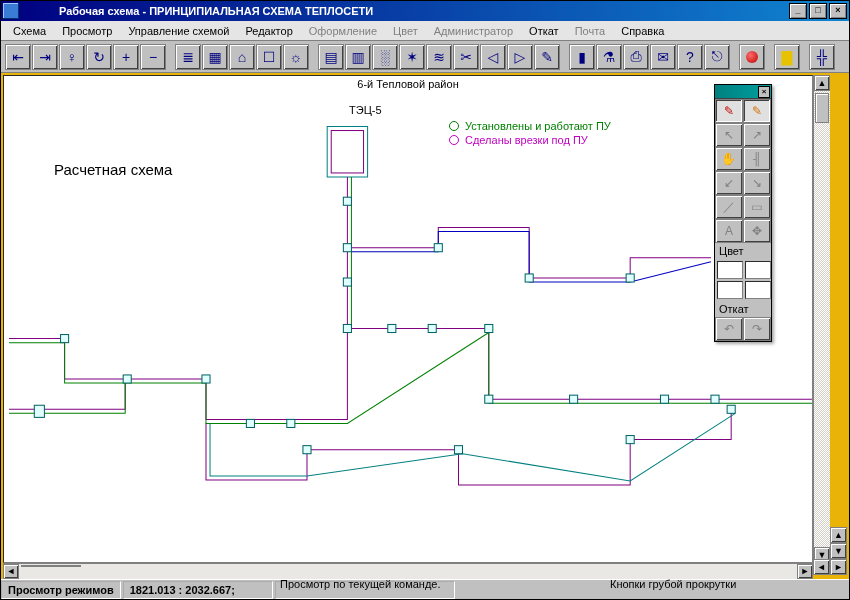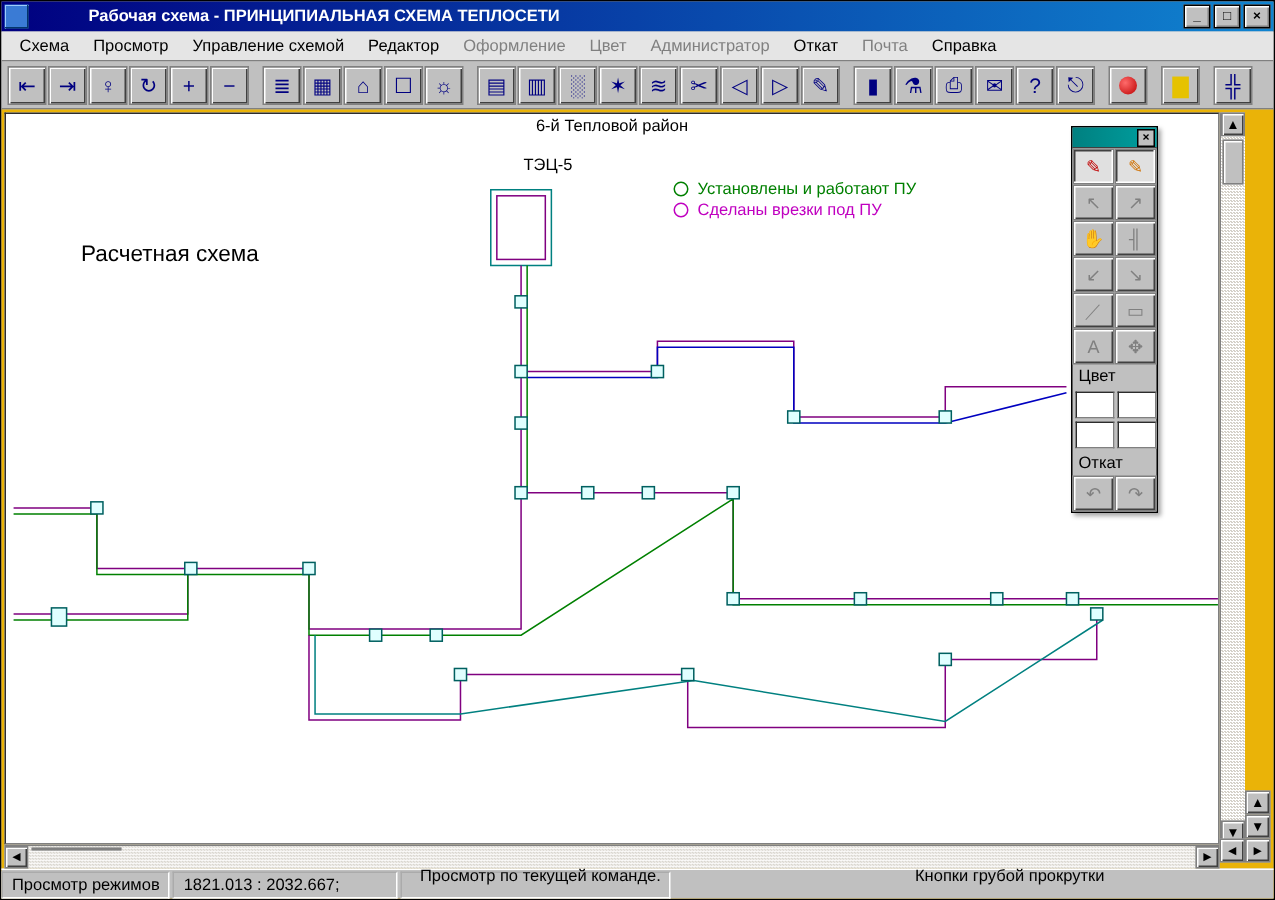--- a/index.html
+++ b/index.html
@@ -192,20 +192,21 @@
   .palette-label { font-size:11px; padding:2px 4px; }
   .swatches { display:grid; grid-template-columns: repeat(2,26px); gap:2px; padding:2px; }
   .swatch { width:26px; height:18px; border:1px inset #808080; background:#fff; }
   
   .statusbar {
     height: 20px;
     background: #c0c0c0;
     border-top: 1px solid #fff;
     display: flex; align-items: center;
     font-size: 11px;
+    font-weight: bold;
   }
   .status-cell {
     border: 1px inset #fff;
     height: 18px; line-height: 16px;
     padding: 0 6px;
     margin-right: 2px;
     background: #c0c0c0;
     white-space: nowrap;
   }
   .status-cell.flex { flex: 1; }

